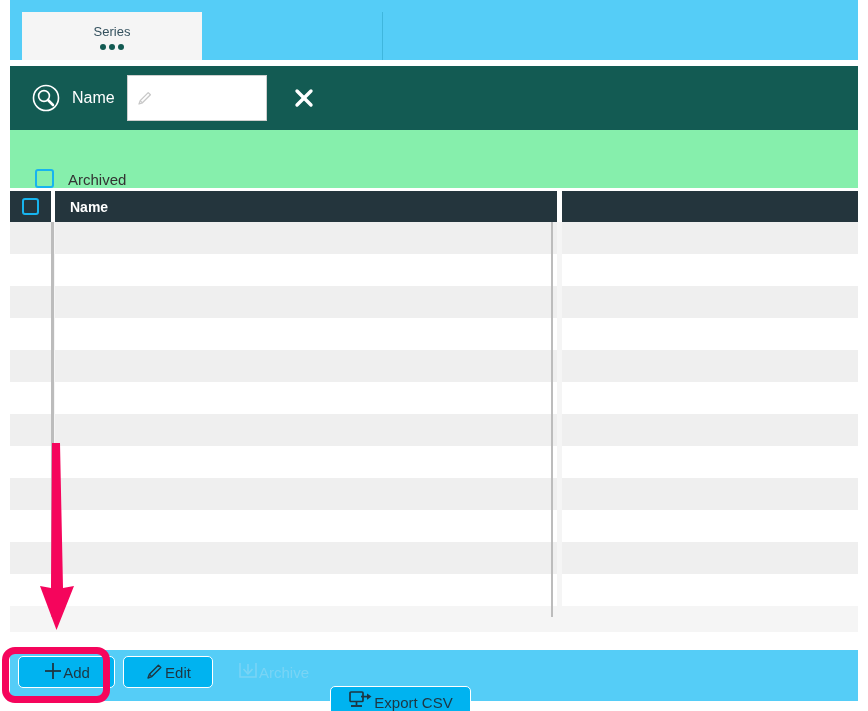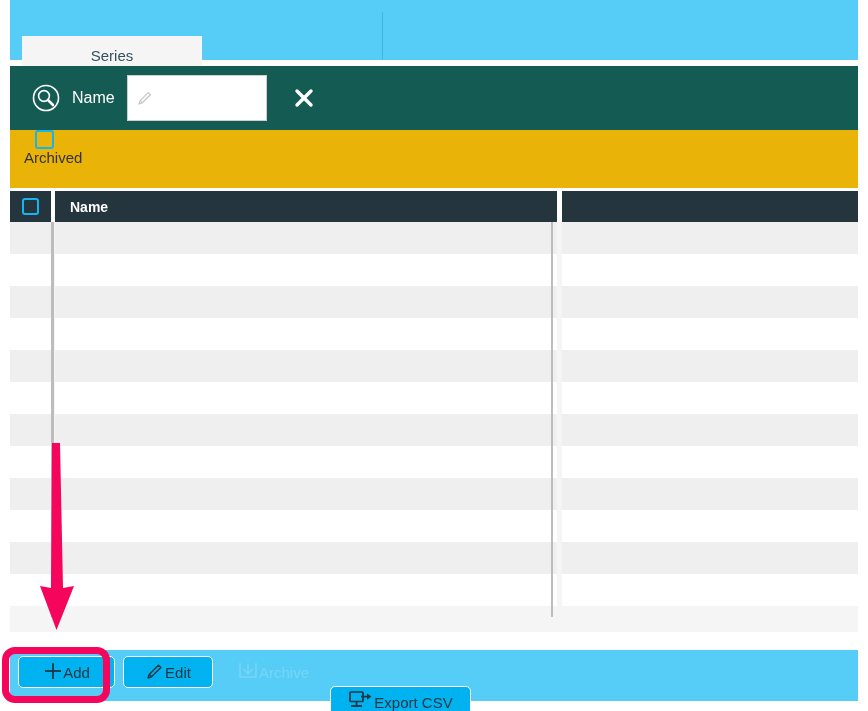--- a/index.html
+++ b/index.html
@@ -17,24 +17,23 @@
   }
 
   
   .tabbar{
     position:absolute;left:10px;top:0;width:848px;height:60px;
     background:#55cdf7;
   }
   .tab{
     position:absolute;top:12px;height:48px;
     display:flex;flex-direction:column;align-items:center;justify-content:center;
-    font-size:15px;color:#34515e;
+    font-size:13px;color:#34515e;
     box-sizing:border-box;
     cursor:pointer;
-    margin-top:24px;
   }
   .tab.active{
     left:12px;width:180px;
     background:#f5f5f5;
     color:#34515e;
   }
   .tab.inactive{
     left:192px;width:180px;
     background:transparent;
     color:#24414f;
@@ -80,21 +79,21 @@
     font-family:"Liberation Sans", sans-serif;font-size:14px;color:#222;
   }
   .search-clear{
     margin-left:26px;width:22px;height:22px;cursor:pointer;
     display:flex;align-items:center;justify-content:center;
   }
 
   
   .filterrow{
     position:absolute;left:10px;top:130px;width:848px;height:58px;
-    background:#eab308;display:flex;align-items:flex-start;flex-direction:column;
+    background:#86efac;display:flex;align-items:flex-end;
   }
   .cbx{
     width:19px;height:19px;box-sizing:border-box;
     border:2px solid #17b4ef;border-radius:3px;background:transparent;
     flex:0 0 auto;cursor:pointer;
   }
   .filterrow .cbx{margin-left:25px;}
   .filterrow .lbl{margin-left:14px;font-size:15px;color:#333;}
 
   

